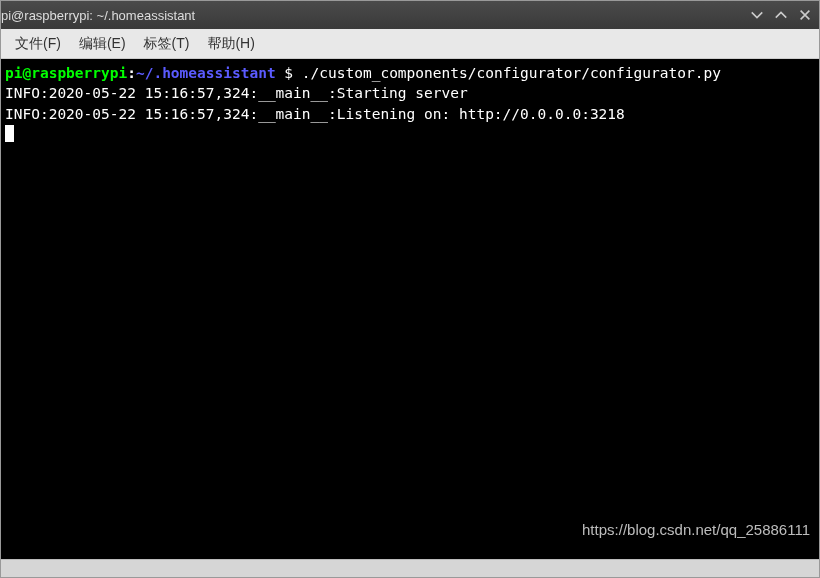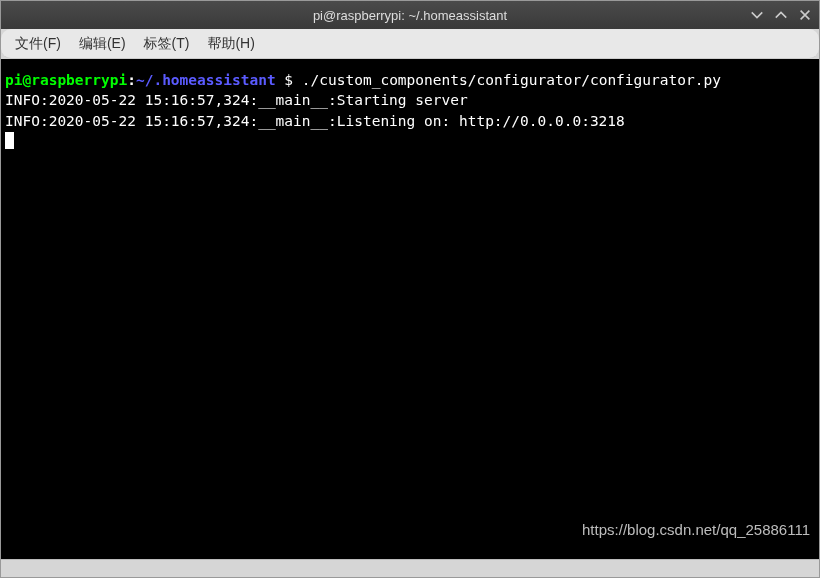--- a/index.html
+++ b/index.html
@@ -21,21 +21,21 @@
       display: flex;
       flex-direction: column;
       border: 1px solid #999;
     }
     .titlebar {
       background: linear-gradient(to bottom, #4a4a4a, #3a3a3a);
       color: #ddd;
       height: 28px;
       display: flex;
       align-items: center;
-      justify-content: center;
+      justify-content: flex-start;
       position: relative;
       font-size: 13px;
     }
     .titlebar-title {
       text-align: center;
     }
     .window-controls {
       position: absolute;
       right: 6px;
       top: 0;
@@ -60,34 +60,33 @@
     .menubar {
       background: #e8e8e8;
       height: 30px;
       display: flex;
       align-items: center;
       padding: 0 6px;
       gap: 2px;
       font-size: 14px;
       color: #333;
       border-bottom: 1px solid #ccc;
-      border-radius: 10px;
     }
     .menu-item {
       padding: 4px 8px;
       cursor: pointer;
     }
     .terminal {
       flex: 1;
       background: #000;
       color: #fff;
       font-family: "DejaVu Sans Mono", "Courier New", monospace;
       font-size: 14.5px;
       line-height: 1.4;
-      padding: 11px 4px;
+      padding: 4px 4px;
       overflow: hidden;
       white-space: pre-wrap;
       word-break: break-all;
       position: relative;
     }
     .prompt-user {
       color: #00ff00;
       font-weight: bold;
     }
     .prompt-colon {

